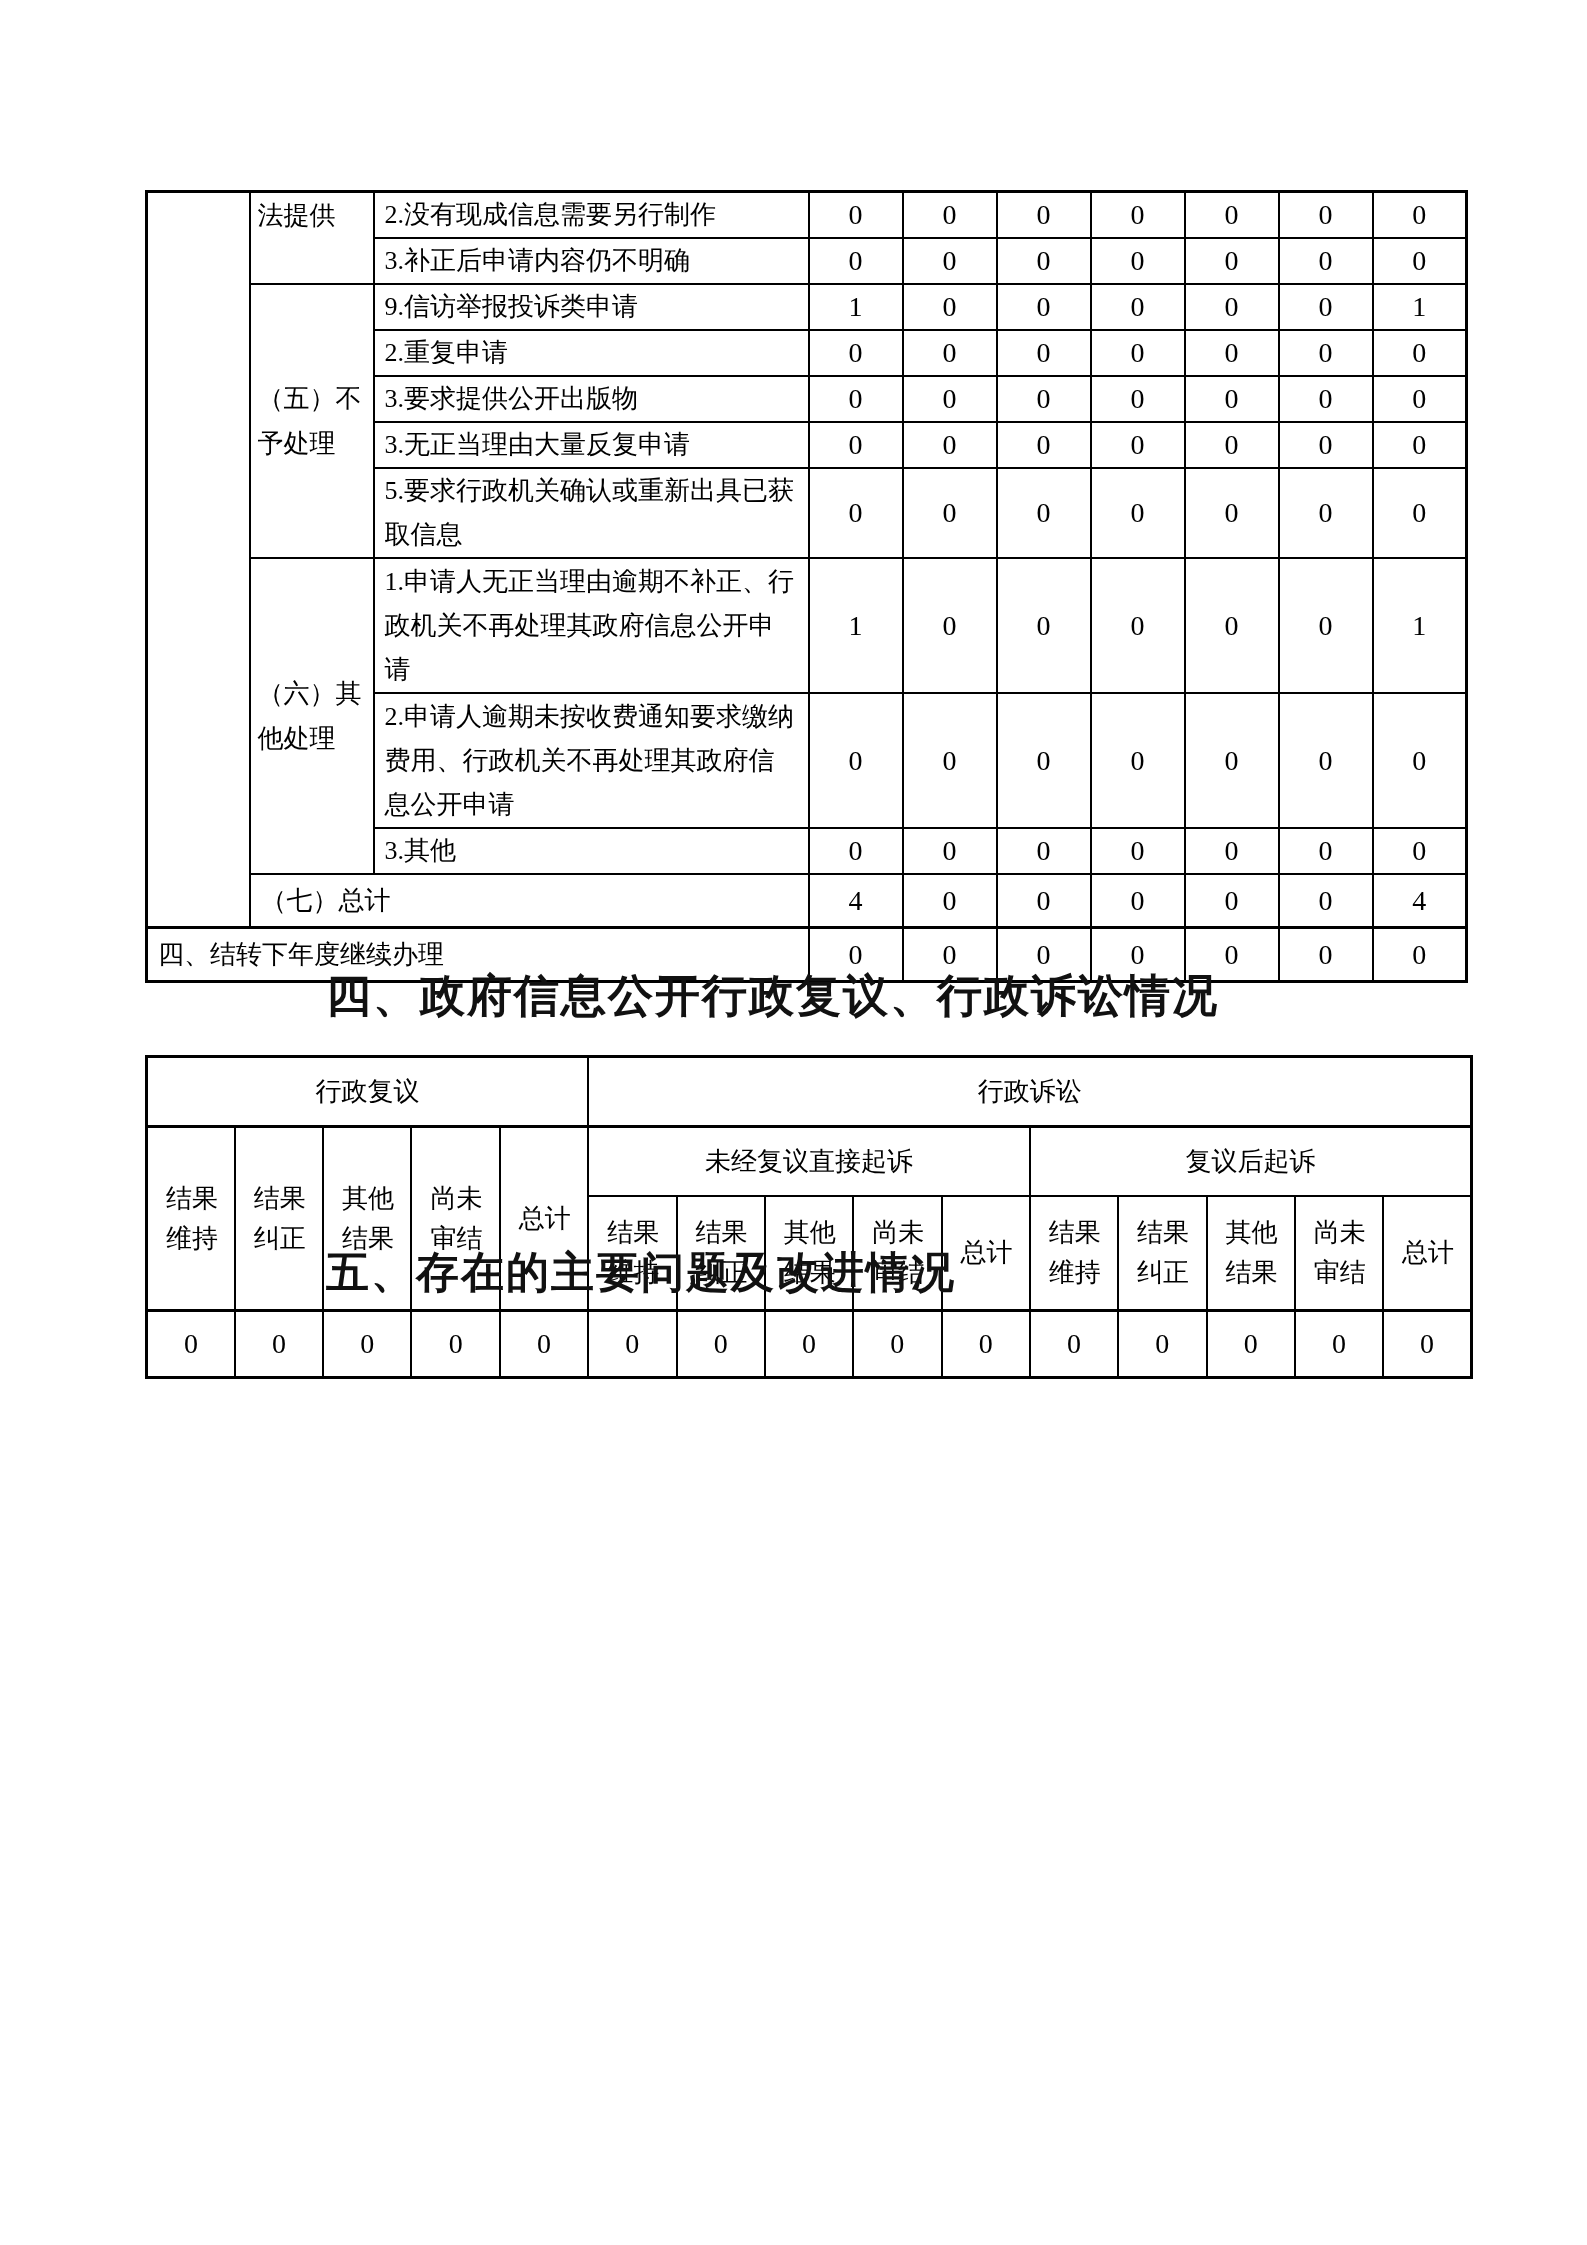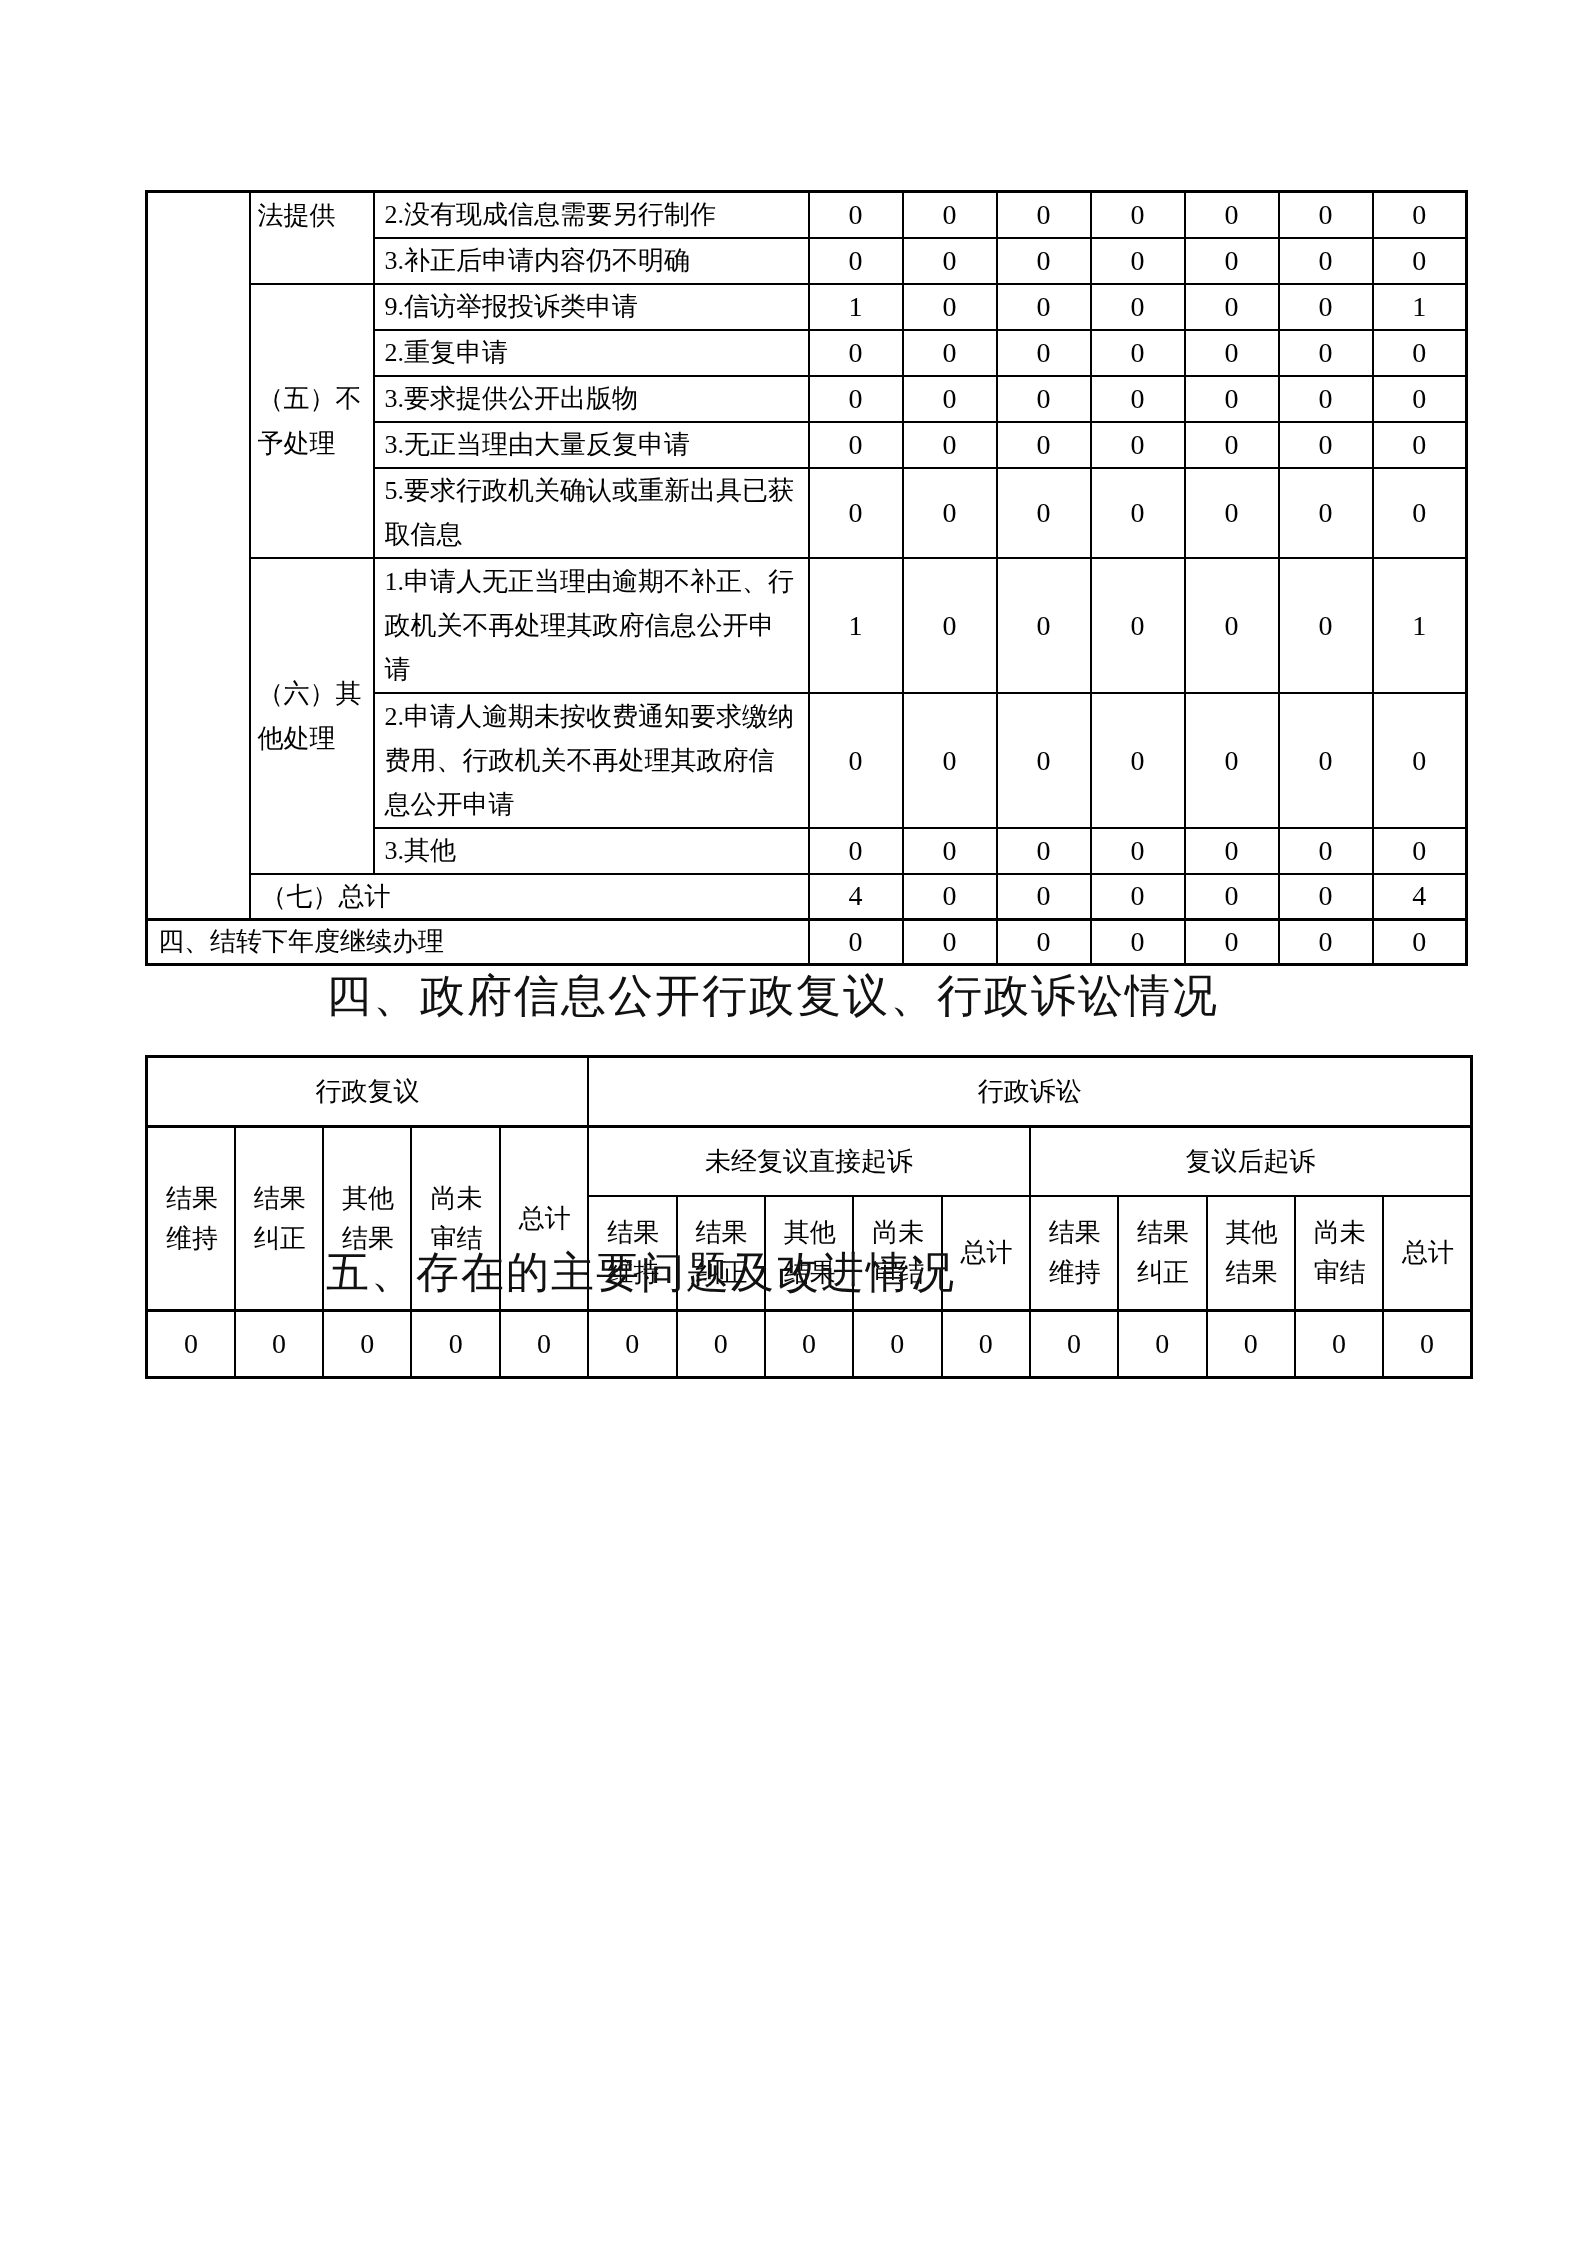--- a/index.html
+++ b/index.html
@@ -26,26 +26,26 @@
   }
   #table1 td.lbl {text-align:center; vertical-align:middle; line-height:45px;}
   #table1 td.lbl.top {vertical-align:top;}
   #table1 .lblw {display:inline-block; width:110px; text-align:left; padding-left:2px;}
   #table1 td.desc {text-align:left; vertical-align:middle; padding:0 10px; line-height:44px;}
   #table1 td.val {text-align:center; vertical-align:middle; font-size:28px;}
   #table1 tr.r45 {height:45px;}
   #table1 tr.r90 {height:90px;}
   #table1 tr.r135 {height:135px;}
   #table1 tr.carry td {border-top:3px solid #000;margin-top:25px;}
-  #table1 td.sumlbl {text-align:left; padding:0 10px; vertical-align:middle;}
+  #table1 td.sumlbl {text-align:left; padding:8px 10px; vertical-align:middle;}
 
   
   .sec-title {
     position:absolute;
-    font-weight:normal;
+    font-weight:bold;
     color:#111;
     white-space:nowrap;
     letter-spacing:2px;
   }
   #title4 {left:326px; top:966px; font-size:45px;}
   #title5 {left:326px; top:1244px; font-size:43px;}
 
   
   #table2 {
     position:absolute; left:145px; top:1055px;

